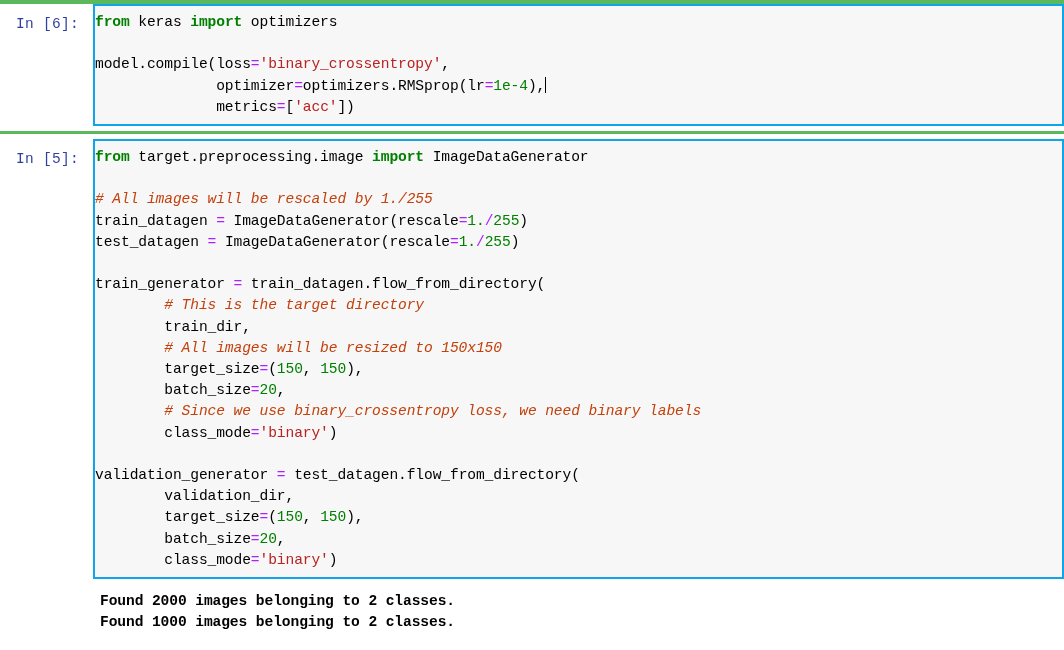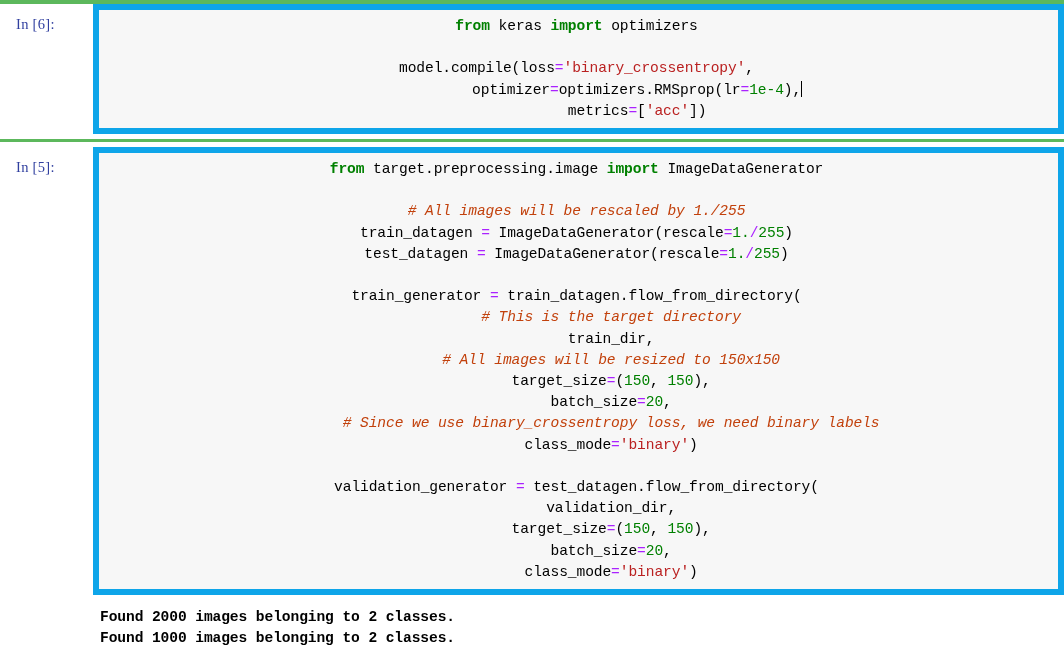--- a/index.html
+++ b/index.html
@@ -40,37 +40,36 @@
   }
 
   .prompt {
     width: 93px;
     min-width: 93px;
     text-align: left;
     padding-left: 16px;
     padding-top: 12px;
     box-sizing: border-box;
     color: #303f9f;
-    font-family: Liberation Serif, serif;
+    font-family: Liberation Mono, monospace;
     font-size: 14.5px;
     letter-spacing: 0.3px;
     white-space: pre;
   }
   .prompt-out {
     color: #d84315;
   }
 
   .input-box {
     flex: 1;
     background: #f7f7f7;
-    border: 6px solid #0ea5e9;
+    border: 2px solid #0ea5e9;
     box-sizing: border-box;
     padding: 6px 4px 6px 0;
     margin-right: 0;
-    text-align: center;
   }
 
   pre.code {
     margin: 0;
     font-family: "Liberation Mono", monospace;
     font-size: 14.6px;
     line-height: 21.2px;
     color: #000000;
     white-space: pre;
     letter-spacing: -0.1px;

